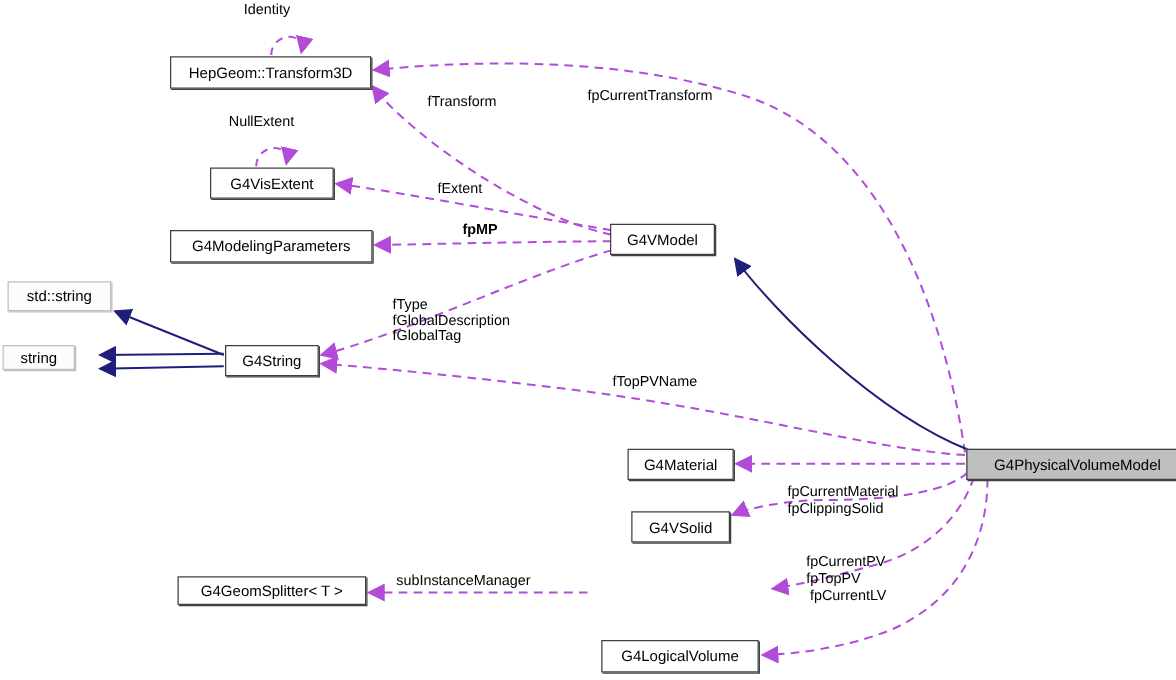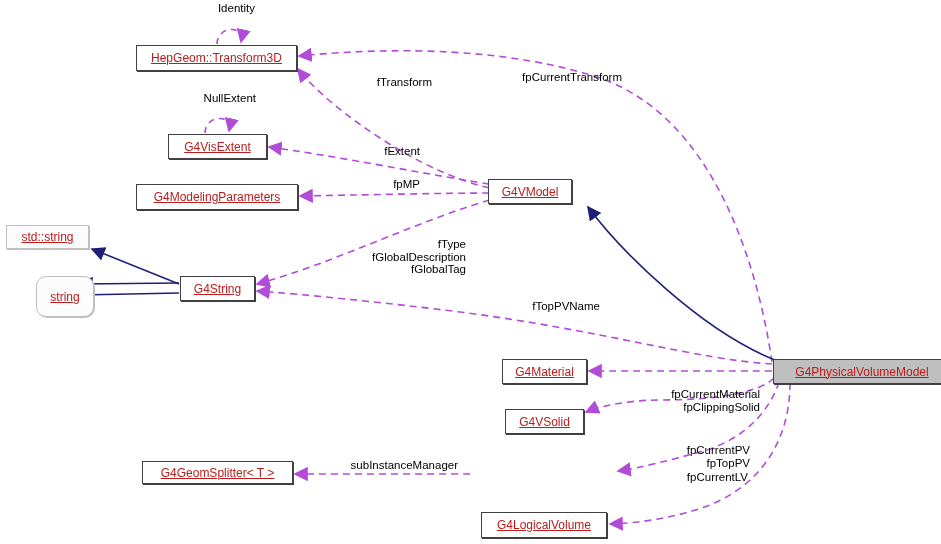--- a/index.html
+++ b/index.html
@@ -26,42 +26,41 @@
   .node-box {
     position: absolute;
     box-sizing: border-box;
     background: #ffffff;
     border: 1px solid #404040;
     box-shadow: 1px 1px 0 0 #404040;
     display: flex;
     align-items: center;
     justify-content: center;
     font-size: 12px;
-    color: #b91c1c;
+    color: #000000;
     white-space: nowrap;
     line-height: 1;
-    text-decoration: underline;
   }
   .node-box.external {
     border: 1px solid #c0c0c0;
     box-shadow: 1px 1px 0 0 #c0c0c0;
     background: #fcfcfc;
   }
   .node-box.highlight {
     background: #bfbfbf;
     border: 1px solid #404040;
     box-shadow: 1px 1px 0 0 #404040;
   }
   .edge-label {
     position: absolute;
     font-size: 11.5px;
     color: #000000;
     white-space: nowrap;
     line-height: 12.5px;
-    text-align: right;
+    text-align: left;
     background: transparent;
     pointer-events: none;
   }
   .edge-label.multi {
     line-height: 12.5px;
     margin-top: 32px;
   }
 </style>
 </head>
 <body>
@@ -128,21 +127,21 @@
   </div>
 
   <div class="node-box" style="left:136px; top:184px; width:162px; height:26px;">
     <span>G4ModelingParameters</span>
   </div>
 
   <div class="node-box external" style="left:6px; top:225px; width:83px; height:24px;align-items:center;">
     <span>std::string</span>
   </div>
 
-  <div class="node-box external" style="left:36px; top:276px; width:58px; height:41px;border-radius:10px;">
+  <div class="node-box external" style="left:2px; top:276px; width:58px; height:20px;">
     <span>string</span>
   </div>
 
   <div class="node-box" style="left:180px; top:276px; width:75px; height:25px;">
     <span>G4String</span>
   </div>
 
   <div class="node-box" style="left:488px; top:179px; width:84px; height:25px;justify-content:center;">
     <span>G4VModel</span>
   </div>
@@ -171,21 +170,21 @@
   <div class="edge-label" style="left:195px; top:2px; width:60px;">Identity</div>
 
   <div class="edge-label" style="left:342px; top:76px; width:90px;">fTransform</div>
 
   <div class="edge-label" style="left:470px; top:71px; width:152px;">fpCurrentTransform</div>
 
   <div class="edge-label" style="left:183px; top:92px; width:73px;">NullExtent</div>
 
   <div class="edge-label" style="left:350px; top:145px; width:70px;">fExtent</div>
 
-  <div class="edge-label" style="left:350px; top:178px; width:70px;">fpMP</div>
+  <div class="edge-label" style="left:370px; top:178px; width:70px;font-weight:bold;">fpMP</div>
 
   <div class="edge-label multi" style="left:314px; top:206px; width:152px; white-space:pre-line;">fType
 fGlobalDescription
 fGlobalTag</div>
 
   <div class="edge-label" style="left:490px; top:300px; width:110px;">fTopPVName</div>
 
   <div class="edge-label multi" style="left:630px; top:356px; width:130px; white-space:pre-line;">fpCurrentMaterial
 fpClippingSolid</div>
 

